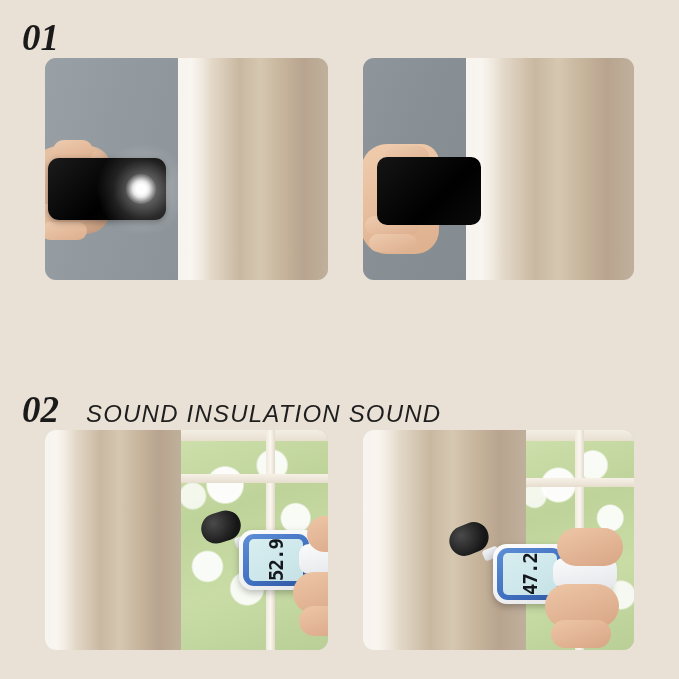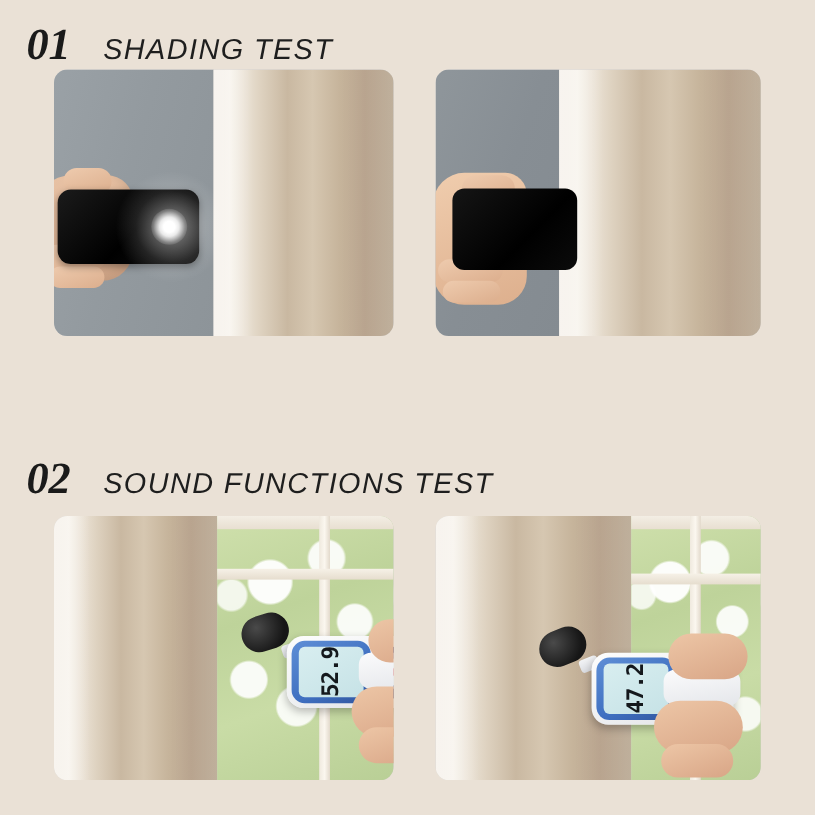--- a/index.html
+++ b/index.html
@@ -20,21 +20,21 @@
     font-size:37px;color:#1a1a1a;letter-spacing:0px;
     line-height:1;
   }
   .sec-label{
     font-family:"Liberation Sans",sans-serif;
     font-style:italic;font-weight:500;
     font-size:24px;color:#1e1e1e;
     letter-spacing:1.2px;margin-left:27px;line-height:1;
   }
   #head1{top:19px;}
-  #head2{top:381px;}
+  #head2{top:391px;}
 
   
   .title-band{
     position:absolute;left:0;top:305px;width:679px;height:67px;
     background:#ffffff;display:flex;align-items:center;justify-content:center;
   }
   .title-text{
     font-family:"Liberation Sans",sans-serif;
     font-weight:700;font-size:50px;color:#111111;
     letter-spacing:0.5px;
@@ -182,21 +182,20 @@
   #p4 .curtain{left:0;width:60%;}
   #p4 .window{left:60%;right:0;}
 </style>
 </head>
 <body>
 
 <div class="page">
 
   <div class="sec-head" id="head1">
     <span class="sec-num">01</span>
-    <span class="sec-label">SHADING TEST</span>
   </div>
 
   <div class="panel" id="p1">
     <div class="pfill">
       <div class="wall-grey"></div>
       <div class="curtain" id="c1">
         <div class="curtain-sheen"></div>
       </div>
       <div class="hand1">
         <div class="finger" style="left:22px;top:-6px;width:40px;height:22px;"></div>
@@ -221,21 +220,21 @@
         <div class="finger" style="left:4px;top:72px;width:54px;height:19px;"></div>
         <div class="finger" style="left:8px;top:90px;width:48px;height:18px;"></div>
       </div>
       <div class="phone2"></div>
     </div>
   </div>
 
 
   <div class="sec-head" id="head2">
     <span class="sec-num">02</span>
-    <span class="sec-label">SOUND FUNCTIONS TEST</span>
+    <span class="sec-label">SOUND INSULATION SOUND</span>
   </div>
 
   <div class="panel" id="p3">
     <div class="pfill">
       <div class="curtain">
         <div class="curtain-sheen"></div>
       </div>
       <div class="window">
         <div class="frame-top"></div>
         <div class="mullion-v" style="left:58%;"></div>

